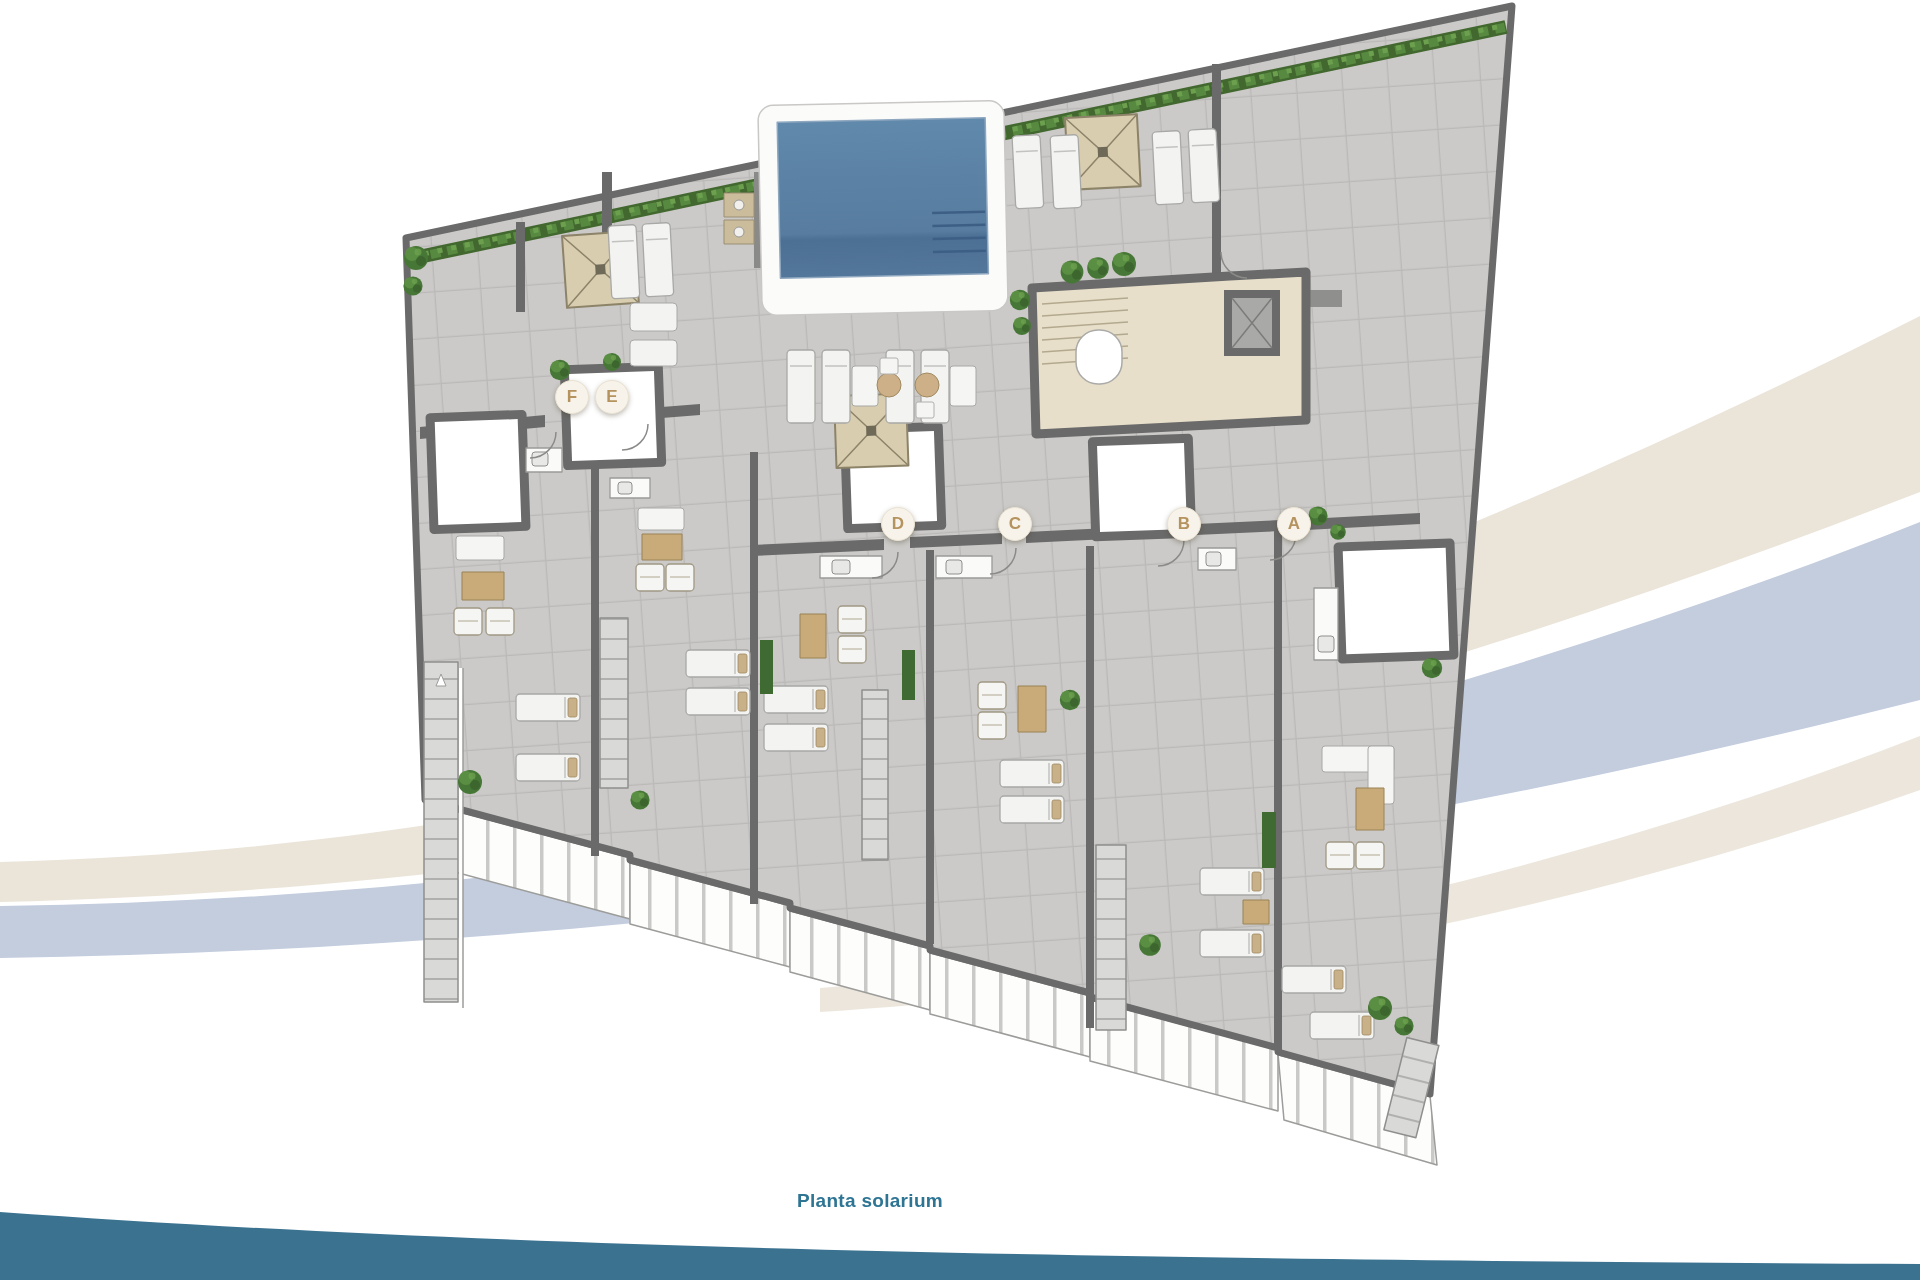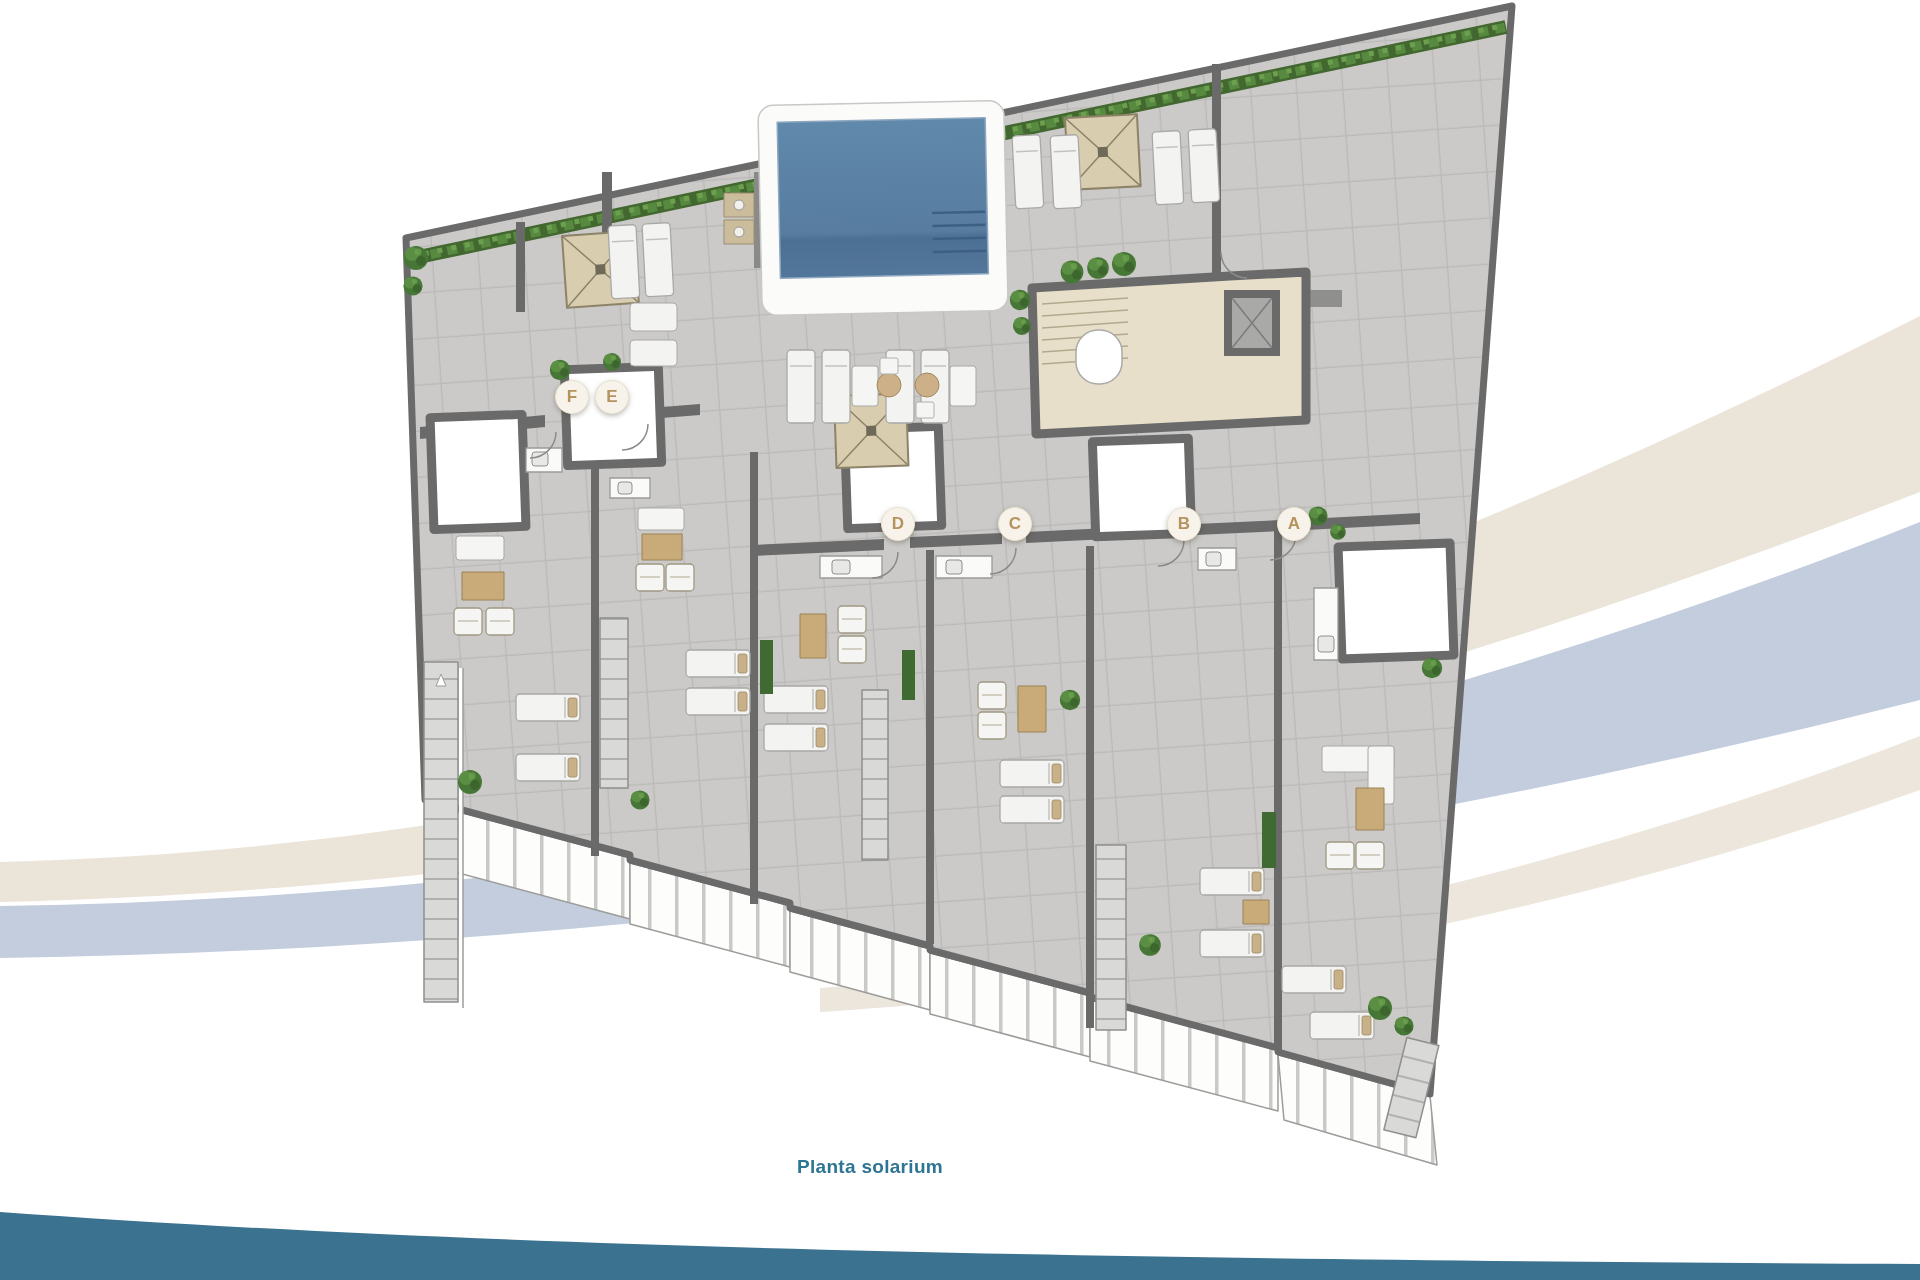--- a/index.html
+++ b/index.html
@@ -4,21 +4,21 @@
 <style>
   html,body{margin:0;padding:0;background:#ffffff;}
   .stage{position:relative;width:1920px;height:1280px;overflow:hidden;
          font-family:"Liberation Sans",sans-serif;background:#ffffff;}
   .stage svg{position:absolute;left:0;top:0;}
   .marker{position:absolute;width:32px;height:32px;margin:-16px 0 0 -16px;
           border-radius:50%;background:#f7f3ea;border:1px solid #eae2d2;
           box-shadow:0 2px 5px rgba(70,60,40,.35);
           display:flex;align-items:center;justify-content:center;
           font-weight:700;font-size:17px;color:#b5935f;}
-  .caption{position:absolute;left:870px;top:1156px;transform:translateX(-50%);
+  .caption{position:absolute;left:870px;top:1190px;transform:translateX(-50%);
            font-weight:700;font-size:19px;letter-spacing:.3px;color:#2e7594;
            white-space:nowrap;}
 </style>
 </head>
 <body>
 
 <div class="stage">
 
 <svg width="1920" height="1280" viewBox="0 0 1920 1280">
   <defs>

